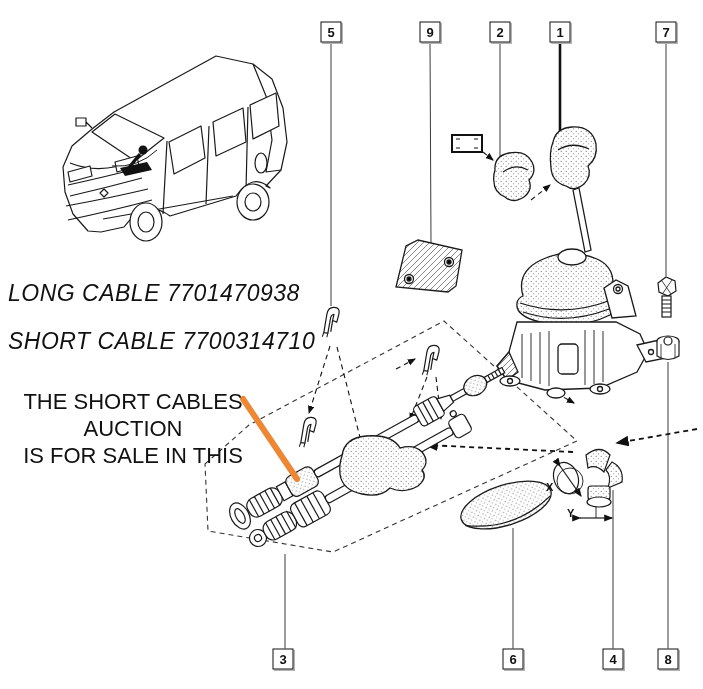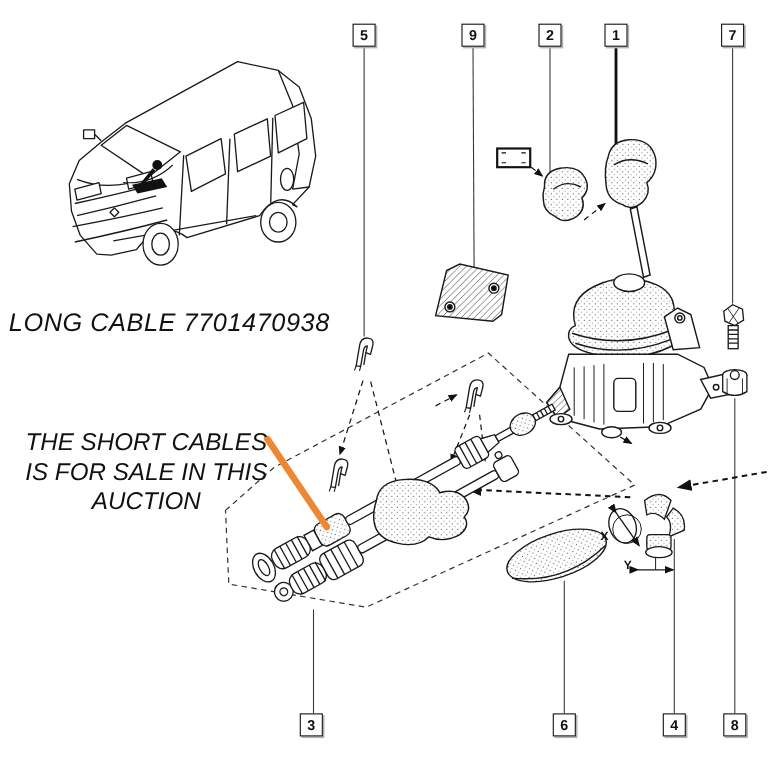--- a/index.html
+++ b/index.html
@@ -3,21 +3,21 @@
 <meta charset="utf-8">
 <style>
   html,body{margin:0;padding:0;background:#fff;}
   .stage{position:relative;width:703px;height:689px;background:#fff;overflow:hidden;
          font-family:"Liberation Sans",sans-serif;color:#111;}
   .stage svg{position:absolute;left:0;top:0;}
   .annot{position:absolute;font-style:italic;font-weight:400;color:#111;white-space:nowrap;
          font-family:Liberation Sans, sans-serif;}
   .annot-big{font-size:23px;letter-spacing:0.5px;}
   .note-block{position:absolute;left:14px;top:388px;width:238px;text-align:center;
-              font-style:italic;font-size:22px;line-height:27px;color:#111;}
+              font-size:22px;line-height:27px;color:#111;}
   .callout{position:absolute;width:19px;height:19px;background:#fff;border:1.5px solid #111;
            box-shadow:1.5px 1.5px 0 #b3b3b3;display:flex;align-items:center;justify-content:center;
            font:bold 13px "Liberation Sans",sans-serif;color:#111;transform:translate(-50%,-50%);}
 </style>
 </head>
 <body>
 
 <div class="stage">
 
 <svg width="703" height="689" viewBox="0 0 703 689">
@@ -214,24 +214,25 @@
     <ellipse cx="668" cy="341" rx="11" ry="5" fill="#fff"></ellipse>
     <path d="M657,341 L657,356 Q668,363 679,356 L679,341" fill="#fff"></path>
     <circle cx="668" cy="341" r="4" fill="#fff"></circle>
     <path d="M661,344 L661,358 M675,344 L675,358" stroke-width="0.8"></path>
   </g>
 
   <line x1="243" y1="399" x2="297" y2="479" stroke="#ED8733" stroke-width="6" stroke-linecap="round"></line>
 </svg>
 
 <div class="annot annot-big" style="left:8px;top:280px;">LONG CABLE 7701470938</div>
+<div class="annot annot-big" style="left:8px;top:328px;">SHORT CABLE 7700314710</div>
 <div class="note-block">
   <div>THE SHORT CABLES</div>
+  <div>AUCTION</div>
   <div>IS FOR SALE IN THIS</div>
-  <div>AUCTION</div>
 </div>
 
 <div class="callout" style="left:331px;top:32px;">5</div>
 <div class="callout" style="left:430px;top:32px;">9</div>
 <div class="callout" style="left:500px;top:32px;">2</div>
 <div class="callout" style="left:560px;top:32px;">1</div>
 <div class="callout" style="left:666px;top:32px;">7</div>
 <div class="callout" style="left:283px;top:659px;">3</div>
 <div class="callout" style="left:513px;top:659px;">6</div>
 <div class="callout" style="left:613px;top:659px;">4</div>

